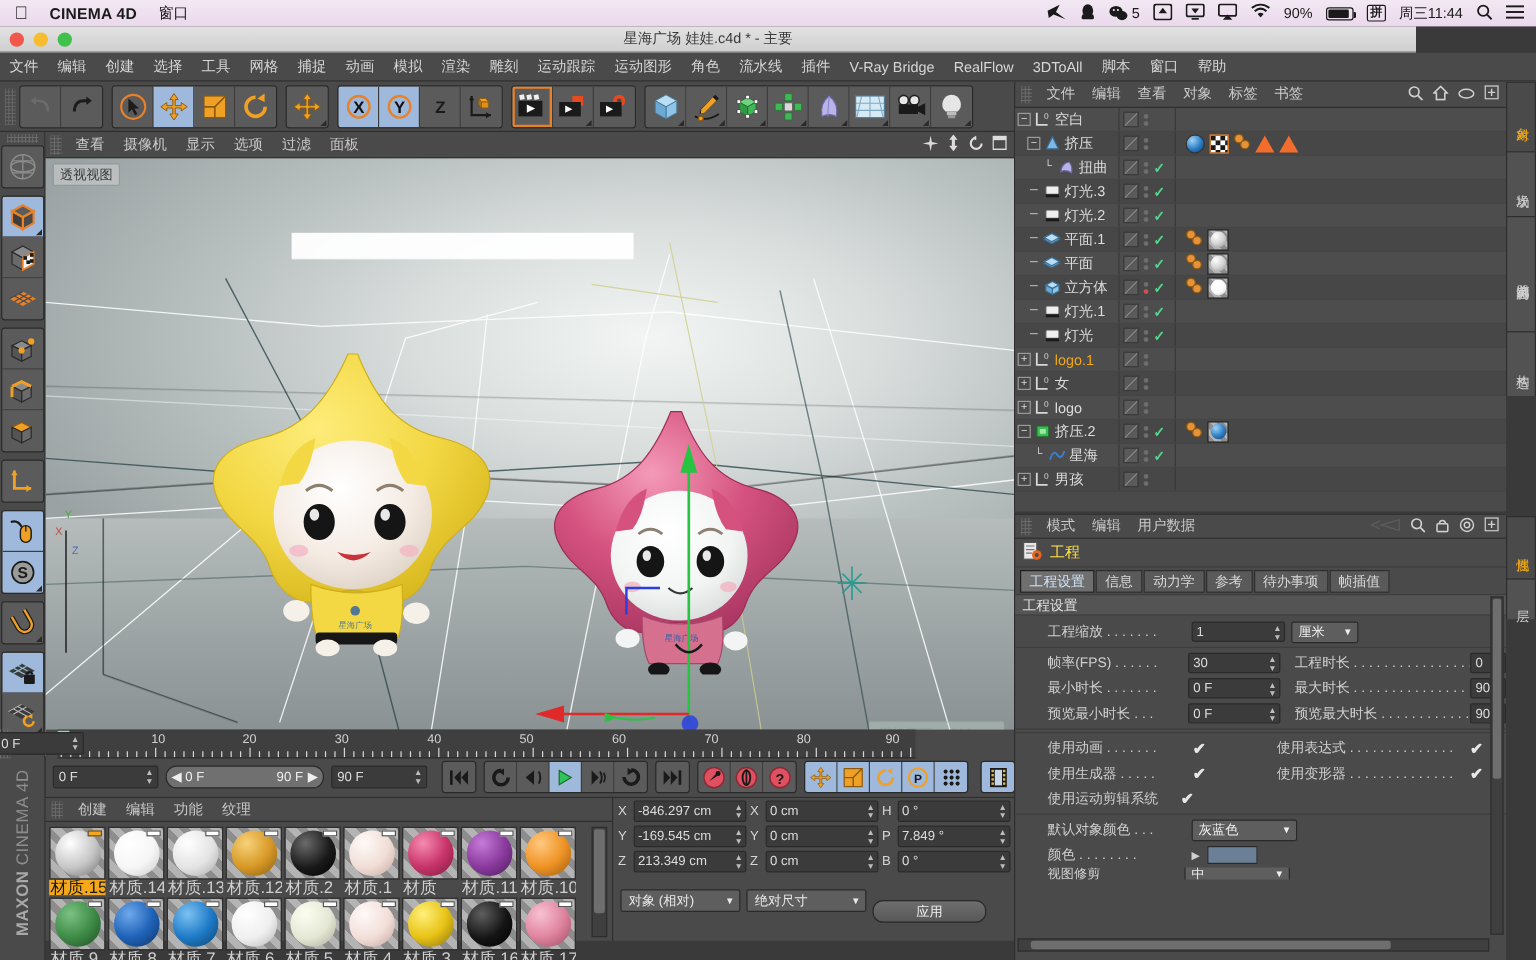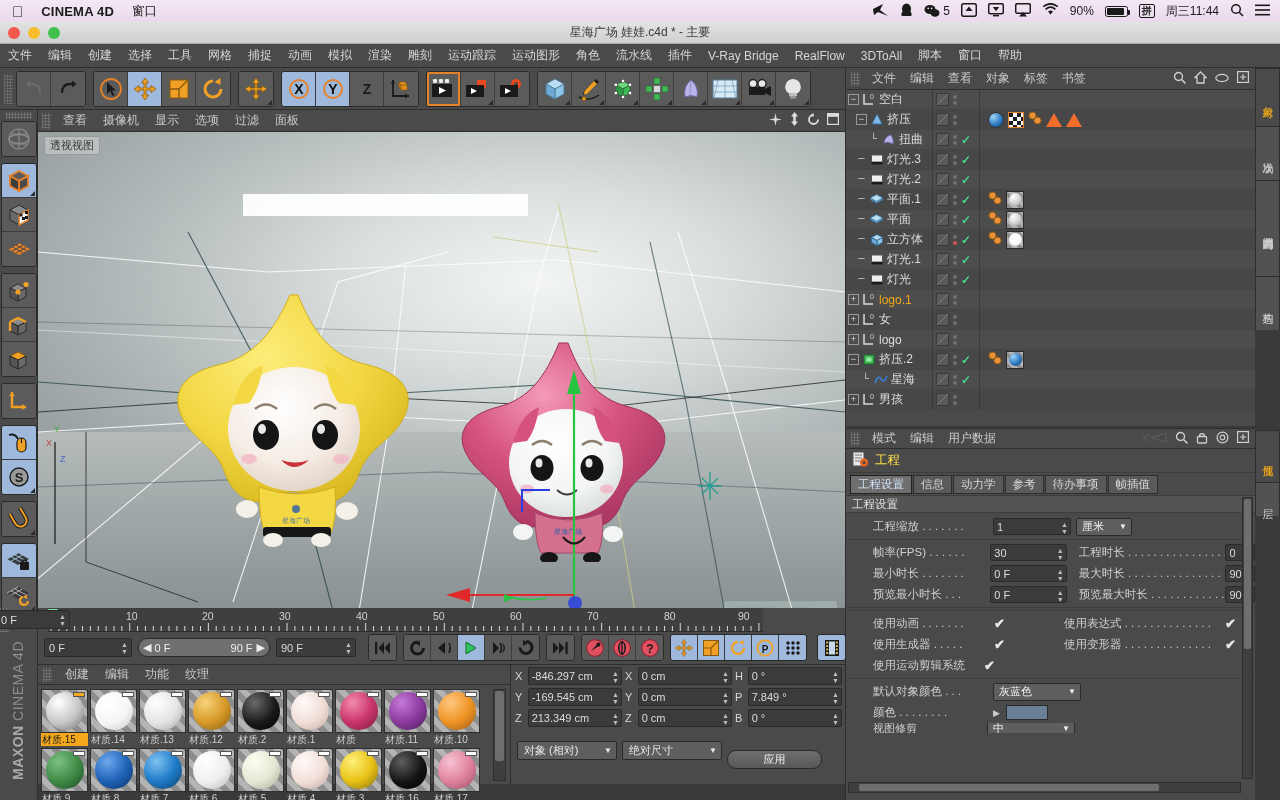--- a/index.html
+++ b/index.html
@@ -32,21 +32,21 @@
   }
   .batt {
     width: 23px; height: 11px; border: 1.3px solid #1a1a1a; border-radius: 2.5px;
     position: relative; display:inline-block;
   }
   .batt::after { content:""; position:absolute; right:-3px; top:3px; width:2px; height:5px; background:#1a1a1a; border-radius:0 1px 1px 0; }
   .batt i { position:absolute; left:1px; top:1px; bottom:1px; width:17px; background:#1a1a1a; border-radius:1px; display:block; }
 
   
   .win-title {
-    position: absolute; top: 22px; left: 0; width: 1280px; height: 22px;
+    position: absolute; top: 22px; left: 0; width: 1180px; height: 22px;
     background: linear-gradient(to bottom,#e3e3e3,#cfcfcf);
     border-bottom: 1px solid #a8a8a8;
     display: flex; align-items: center; justify-content: center;
     font-size: 12px; color: #3a3a3a;
   }
   .traffic { position: absolute; left: 8px; top: 5px; display: flex; gap: 8px; }
   .tl { width: 12px; height: 12px; border-radius: 50%; }
 
   
   .c4d-menu {
@@ -167,21 +167,21 @@
   .mat-thumb {
     width:47px; height:44px; position:relative;
     background-image:
       repeating-linear-gradient(45deg,#8d8d8d 0 6px,#b4b4b4 6px 12px);
     border:1px solid #2e2e2e;
     display:flex; align-items:center; justify-content:center;
   }
   .mat-ball { width:38px; height:38px; border-radius:50%; }
   .mat-tag { position:absolute; right:2px; top:2px; width:12px; height:5px; background:#fff; border:1px solid #555;}
   .mat-tag.sel { background:#f5a81c; }
-  .mat-name { font-size:10px; color:#cfcfcf; text-align:left; padding-left:1px; height:13px; line-height:13px; overflow:hidden; white-space:nowrap;}
+  .mat-name { font-size:14px; color:#cfcfcf; text-align:left; padding-left:1px; height:13px; line-height:13px; overflow:hidden; white-space:nowrap;}
   .mat-name.sel { background:#f5a81c; color:#1a1a1a; }
 
   
   .coords { position:absolute; top:664px; left:510px; width:335px; height:120px; background:#4a4a4a; border-left:1px solid #2e2e2e; border-top:1px solid #2e2e2e;}
   .coord-head { height:20px; display:flex; align-items:center; font-size:12px; color:#c9c9c9;}
   .coord-head .ch { width:95px; text-align:left;}
   .coord-row { display:flex; align-items:center; height:21px; gap:0; padding-left:4px;}
   .axis-lbl { width:13px; font-size:11px; color:#d6d6d6; }
   .cfield {
     width:97px; height:18px; background:#3b3b3b; border:1px solid #2a2a2a; border-radius:2px;

